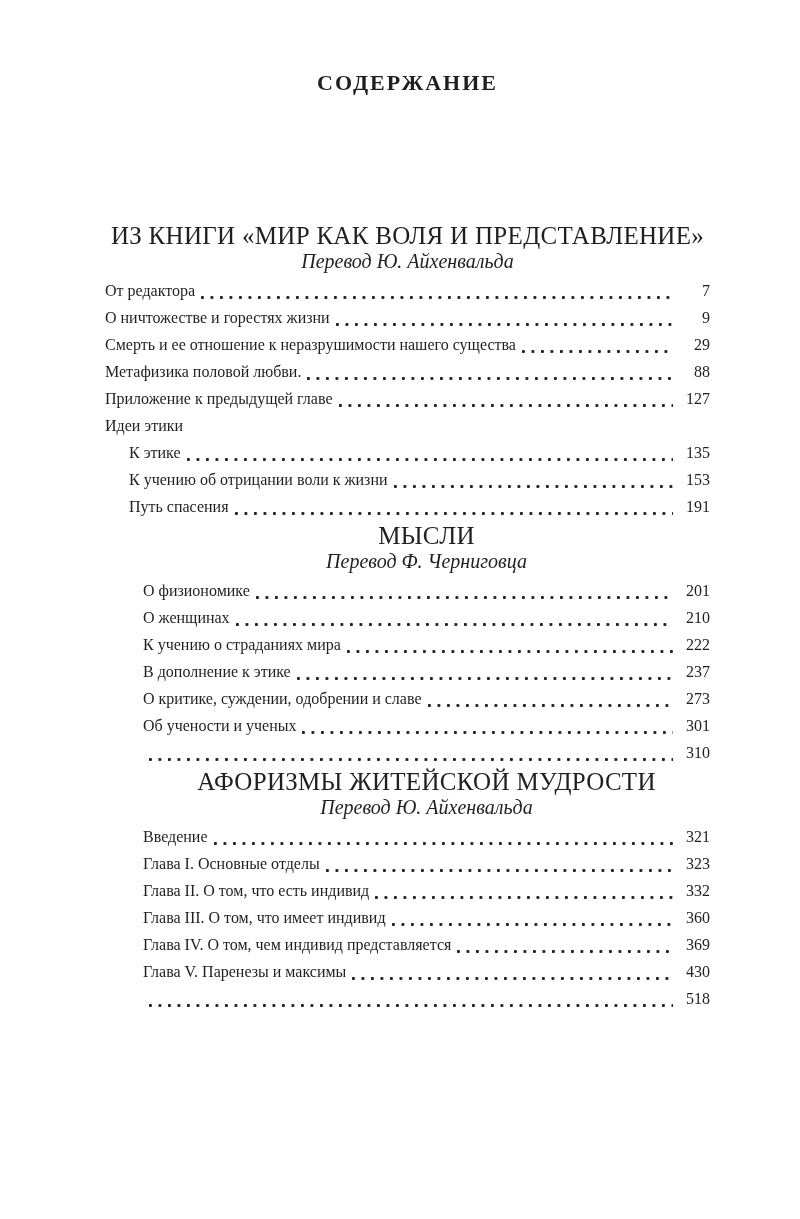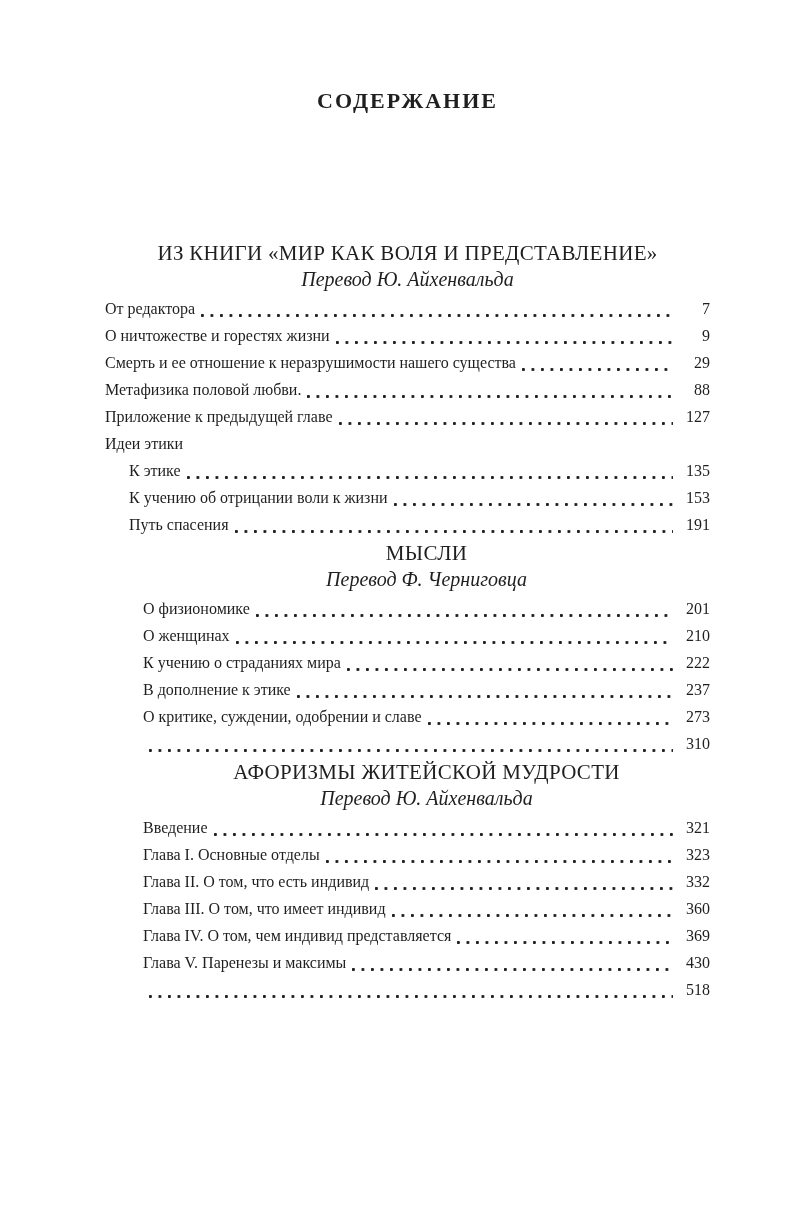--- a/index.html
+++ b/index.html
@@ -12,37 +12,37 @@
     height: 1219px;
     overflow: hidden;
     font-family: "Liberation Serif", "DejaVu Serif", serif;
     color: #1f1f1f;
     -webkit-font-smoothing: antialiased;
   }
   .page {
     box-sizing: border-box;
     width: 800px;
     height: 1219px;
-    padding: 86px 90px 0 105px;
+    padding: 68px 90px 0 105px;
     background: #ffffff;
   }
   .title {
     margin: 0;
     text-align: center;
     font-size: 22px;
     font-weight: 700;
     letter-spacing: 2px;
     line-height: 30px;
   }
   #toc > .toc-section:first-child { margin-top: 124px; }
   .toc-section + .toc-section { margin-top: 2px; margin-left: 38px; }
   .section-heading {
     margin: 0;
     text-align: center;
-    font-size: 21px;
+    font-size: 25px;
     font-weight: 400;
     letter-spacing: 0.3px;
     line-height: 27px;
   }
   .section-subtitle {
     text-align: center;
     font-style: italic;
     font-size: 20px;
     line-height: 25px;
     margin-bottom: 3px;
@@ -150,20 +150,25 @@
           <span class="entry-label">В дополнение к этике</span>
           <span class="leader"></span>
           <span class="entry-page">237</span>
         </div>
         <div class="entry">
           <span class="entry-label">О критике, суждении, одобрении и славе</span>
           <span class="leader"></span>
           <span class="entry-page">273</span>
         </div>
         <div class="entry">
+          <span class="entry-label">Об учености и ученых</span>
+          <span class="leader"></span>
+          <span class="entry-page">301</span>
+        </div>
+        <div class="entry">
           <span class="leader"></span>
           <span class="entry-page">310</span>
         </div>
       </section>
       <section class="toc-section">
         <h2 class="section-heading">АФОРИЗМЫ ЖИТЕЙСКОЙ МУДРОСТИ</h2>
         <div class="section-subtitle">Перевод Ю. Айхенвальда</div>
         <div class="entry">
           <span class="entry-label">Введение</span>
           <span class="leader"></span>

